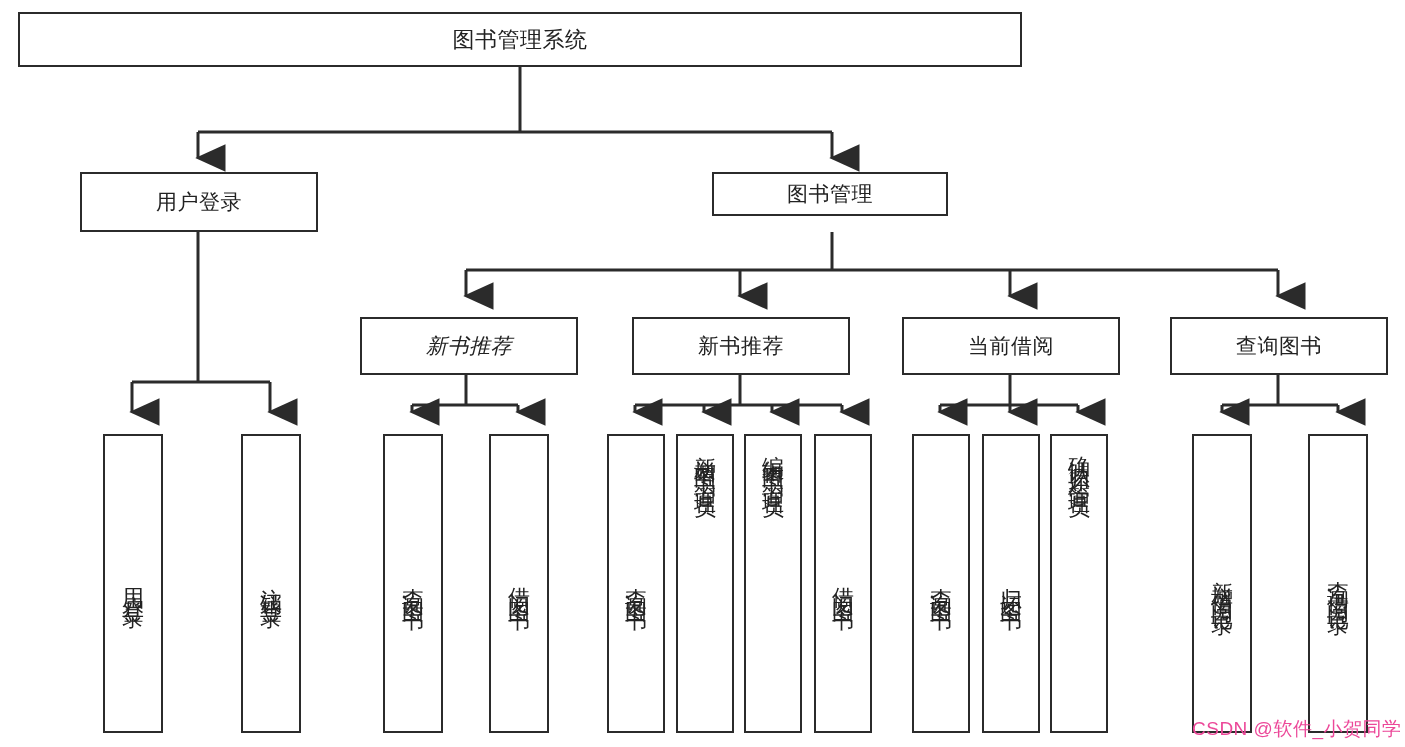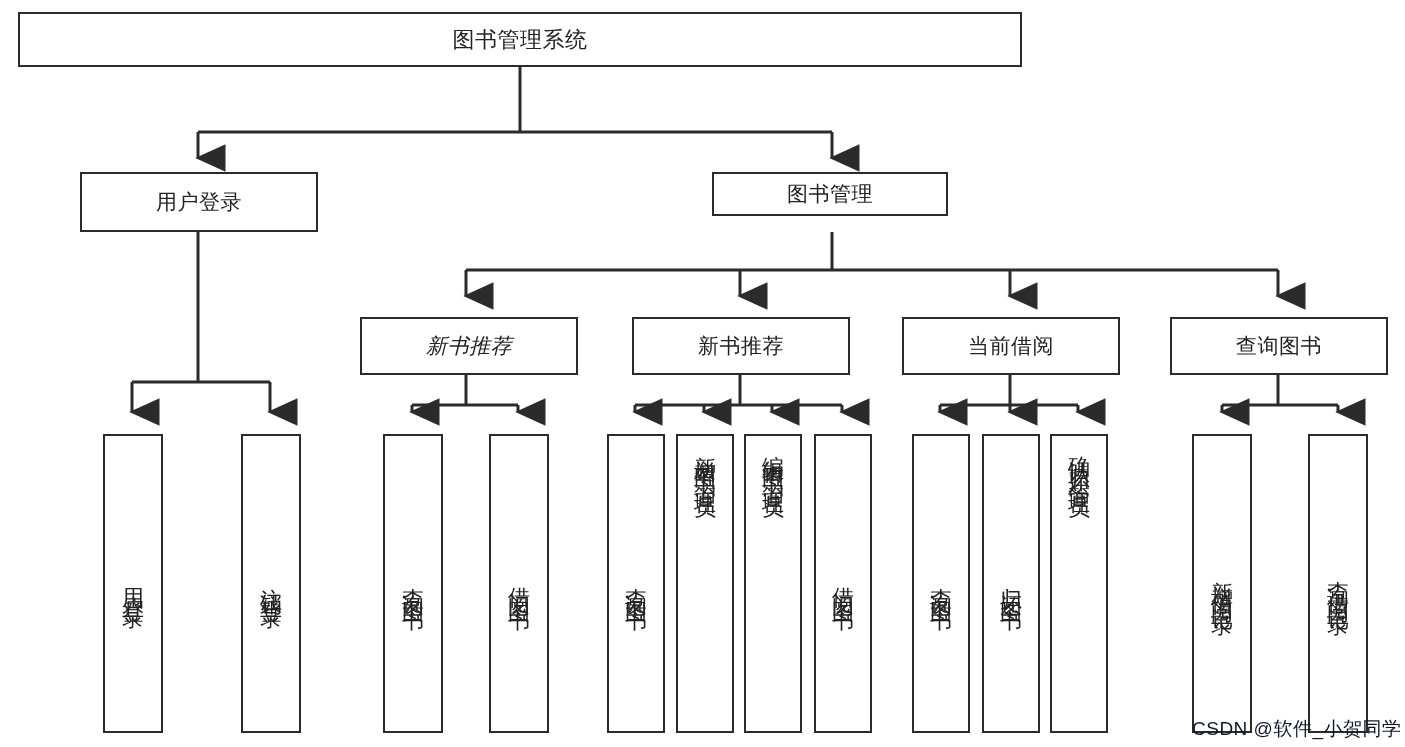--- a/index.html
+++ b/index.html
@@ -73,21 +73,21 @@
     align-items: center;
     justify-content: center;
   }
   .leaf-inner.top {
     align-items: flex-start;
     padding-top: 2px;
   }
   .watermark {
     position: absolute;
     font-size: 19px;
-    color: #0f172a;
+    color: #ec4899;
     white-space: nowrap;
     z-index: 5;
     letter-spacing: 0.5px;
   }
 </style>
 </head>
 <body>
 
 <div id="canvas">
 

